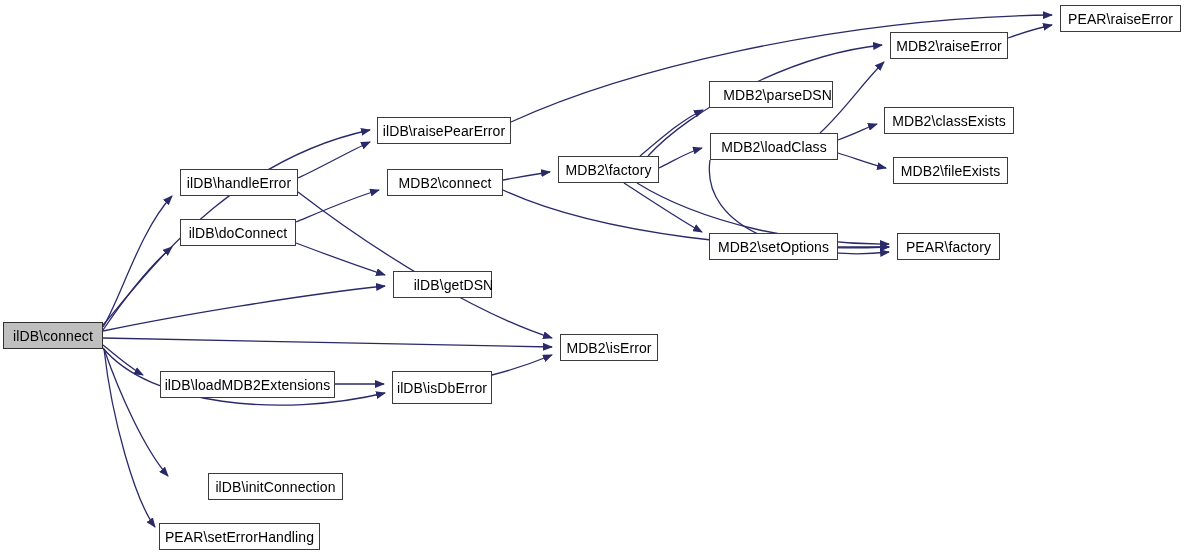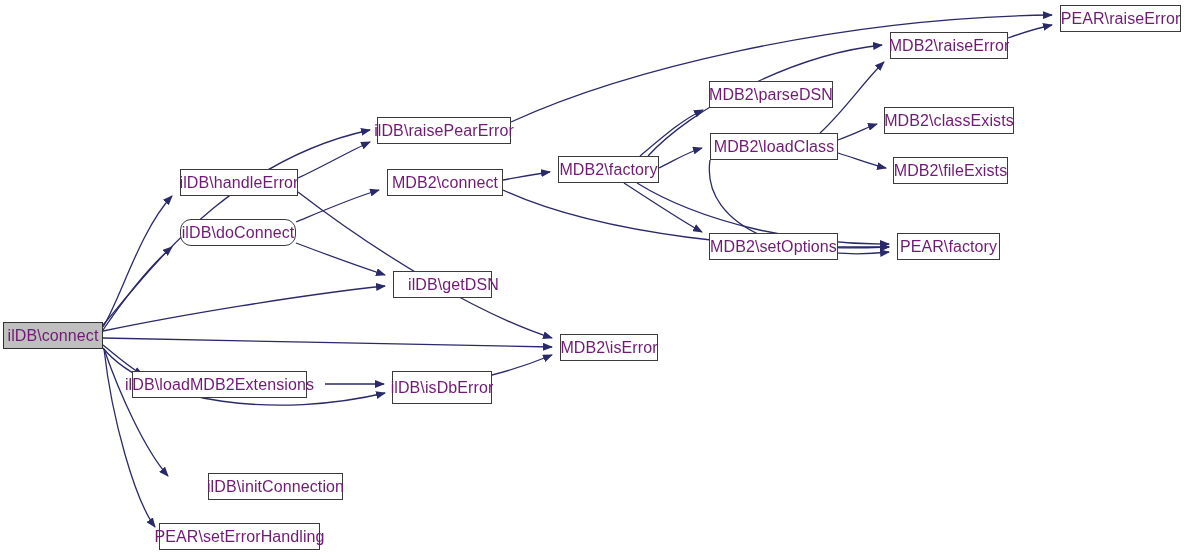--- a/index.html
+++ b/index.html
@@ -1,21 +1,21 @@
 <!DOCTYPE html>
 <html><head>
 <meta charset="utf-8">
 <style>
   html,body{margin:0;padding:0;background:#ffffff;}
   body{font-family:"Liberation Sans","DejaVu Sans",sans-serif;}
   #canvas{position:relative;width:1187px;height:556px;background:#fff;overflow:hidden;}
   #edges{position:absolute;left:0;top:0;width:1187px;height:556px;}
   .node{position:absolute;box-sizing:border-box;border:1px solid #3b3b3b;background:#ffffff;
         display:flex;align-items:center;justify-content:center;white-space:nowrap;}
-  .node .lbl{font-size:16px;color:#701a75;line-height:1;letter-spacing:0.1px;}
+  .node .lbl{font-size:14px;color:#000000;line-height:1;letter-spacing:0.1px;}
   .node.root{background:#bfbfbf;border:1px solid #303030;}
 </style>
 </head>
 <body>
 
 <div id="canvas">
   <svg id="edges" viewBox="0 0 1187 556">
     <defs>
       <marker id="ah" markerWidth="10" markerHeight="8" refX="9" refY="4" orient="auto" markerUnits="userSpaceOnUse">
         <path d="M0,0 L10,4 L0,8 Z" fill="#2a2a6a"></path>
@@ -59,30 +59,30 @@
       </div>
       <div class="node" style="left: 377px; top: 117px; width: 134px; height: 27px;">
         <span class="lbl">ilDB\raisePearError</span>
       </div>
       <div class="node" style="left: 180px; top: 169px; width: 118px; height: 27px;">
         <span class="lbl">ilDB\handleError</span>
       </div>
       <div class="node" style="left: 387px; top: 169px; width: 116px; height: 27px;">
         <span class="lbl">MDB2\connect</span>
       </div>
-      <div class="node" style="left: 180px; top: 219px; width: 116px; height: 27px; border-radius: 11px;">
+      <div class="node" style="left: 180px; top: 219px; width: 116px; height: 27px;">
         <span class="lbl">ilDB\doConnect</span>
       </div>
       <div class="node" style="left: 393px; top: 271px; width: 99px; height: 27px; padding-left: 22px;">
         <span class="lbl">ilDB\getDSN</span>
       </div>
       <div class="node" style="left: 558px; top: 156px; width: 101px; height: 27px;">
         <span class="lbl">MDB2\factory</span>
       </div>
-      <div class="node" style="left: 709px; top: 81px; width: 124px; height: 27px;">
+      <div class="node" style="left: 709px; top: 81px; width: 124px; height: 27px; justify-content: flex-end;">
         <span class="lbl">MDB2\parseDSN</span>
       </div>
       <div class="node" style="left: 710px; top: 133px; width: 128px; height: 27px;">
         <span class="lbl">MDB2\loadClass</span>
       </div>
       <div class="node" style="left: 890px; top: 32px; width: 118px; height: 27px;">
         <span class="lbl">MDB2\raiseError</span>
       </div>
       <div class="node" style="left: 1060px; top: 5px; width: 121px; height: 27px;">
         <span class="lbl">PEAR\raiseError</span>
@@ -95,21 +95,21 @@
       </div>
       <div class="node" style="left: 709px; top: 233px; width: 129px; height: 27px;">
         <span class="lbl">MDB2\setOptions</span>
       </div>
       <div class="node" style="left: 897px; top: 233px; width: 103px; height: 27px;">
         <span class="lbl">PEAR\factory</span>
       </div>
       <div class="node" style="left: 560px; top: 334px; width: 98px; height: 27px; text-align: right;">
         <span class="lbl">MDB2\isError</span>
       </div>
-      <div class="node" style="left: 132px; top: 371px; width: 175px; height: 27px;">
+      <div class="node" style="left: 160px; top: 371px; width: 175px; height: 27px;">
         <span class="lbl">ilDB\loadMDB2Extensions</span>
       </div>
       <div class="node" style="left: 392px; top: 371px; width: 100px; height: 33px;">
         <span class="lbl">ilDB\isDbError</span>
       </div>
       <div class="node" style="left: 172px; top: 473px; width: 135px; height: 27px; margin-left: 36px;">
         <span class="lbl">ilDB\initConnection</span>
       </div>
       <div class="node" style="left: 159px; top: 523px; width: 161px; height: 27px;">
         <span class="lbl">PEAR\setErrorHandling</span>

